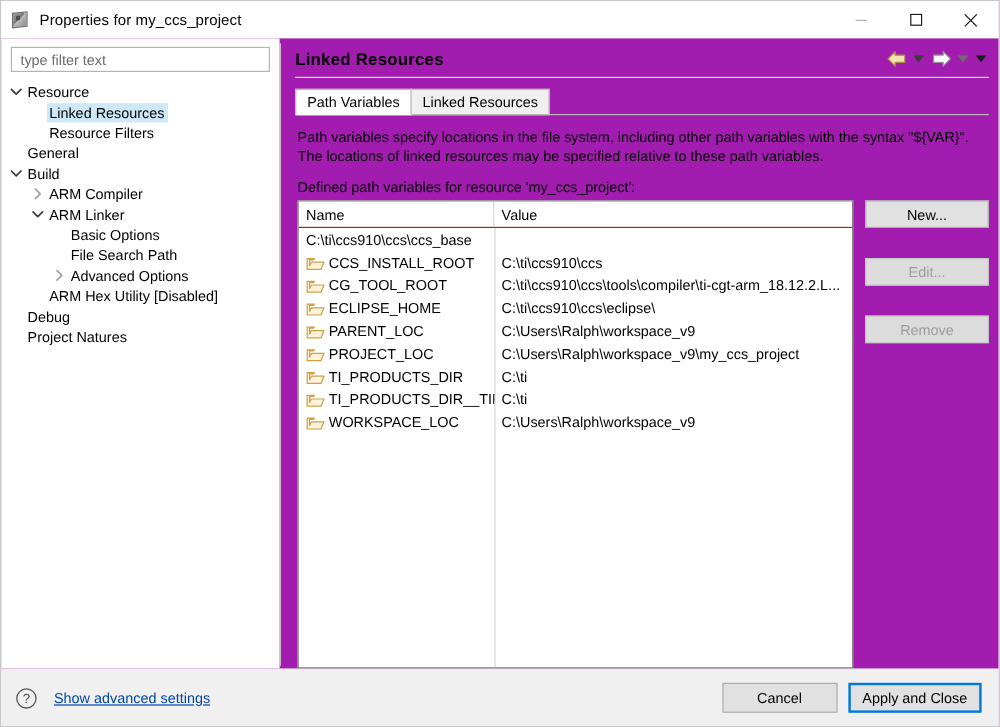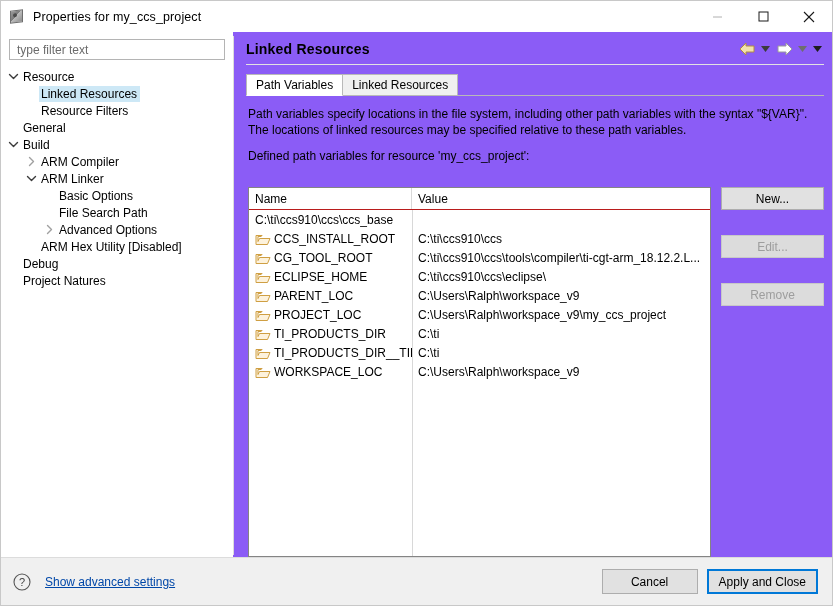--- a/index.html
+++ b/index.html
@@ -62,21 +62,21 @@
     width: 46px; height: 31px;
     display: flex; align-items: center; justify-content: center;
     background: transparent;
   }
   .winbtn svg { display: block; }
 
   
   .dlg-body {
     flex: 1 1 auto;
     display: flex;
-    background: #8b5cf6;
+    background: #a21caf;
     position: relative;
     min-height: 0;
   }
 
   
   .left-panel {
     width: 232px; min-width: 232px;
     padding: 7px 0 0 0;
     box-sizing: border-box;
     display: flex; flex-direction: column;
@@ -205,21 +205,21 @@
     flex: 1 1 auto;
     display: flex; flex-direction: column;
     min-height: 0;
   }
   .desc {
     font-size: 12px; line-height: 16px; color: #000;
     margin: 0 0 0 0;
   }
   .desc2 {
     font-size: 12px; color: #000;
-    margin: 11px 0 24px 0;
+    margin: 11px 0 4px 0;
   }
 
   .table-area {
     flex: 1 1 auto;
     display: flex;
     min-height: 0;
     gap: 10px;
   }
   .tbl-wrap {
     flex: 1 1 auto;

